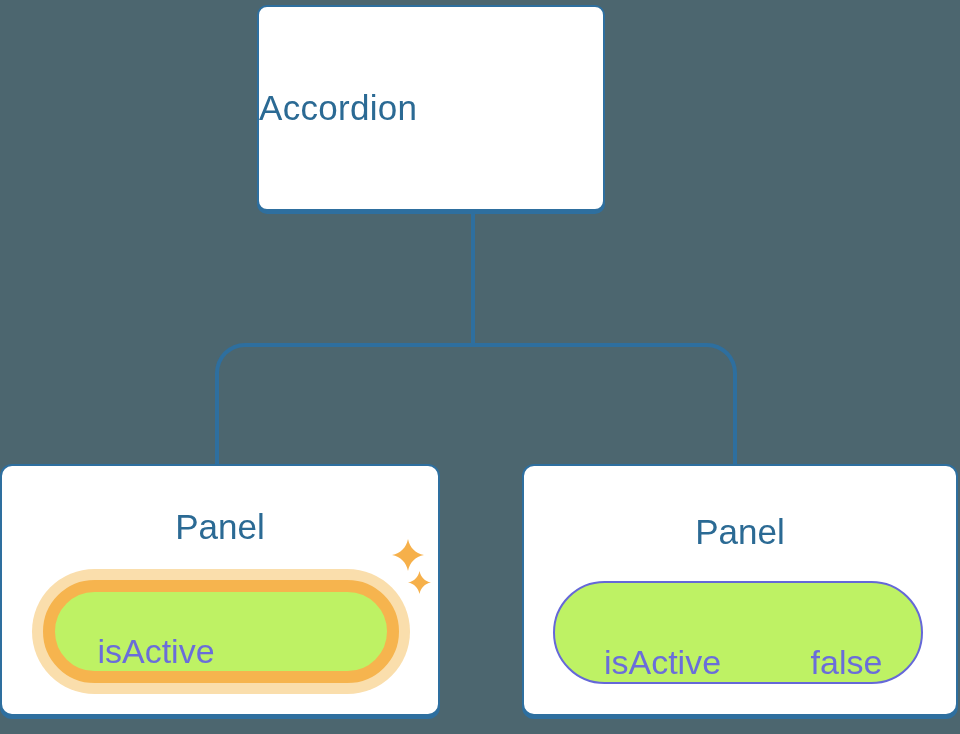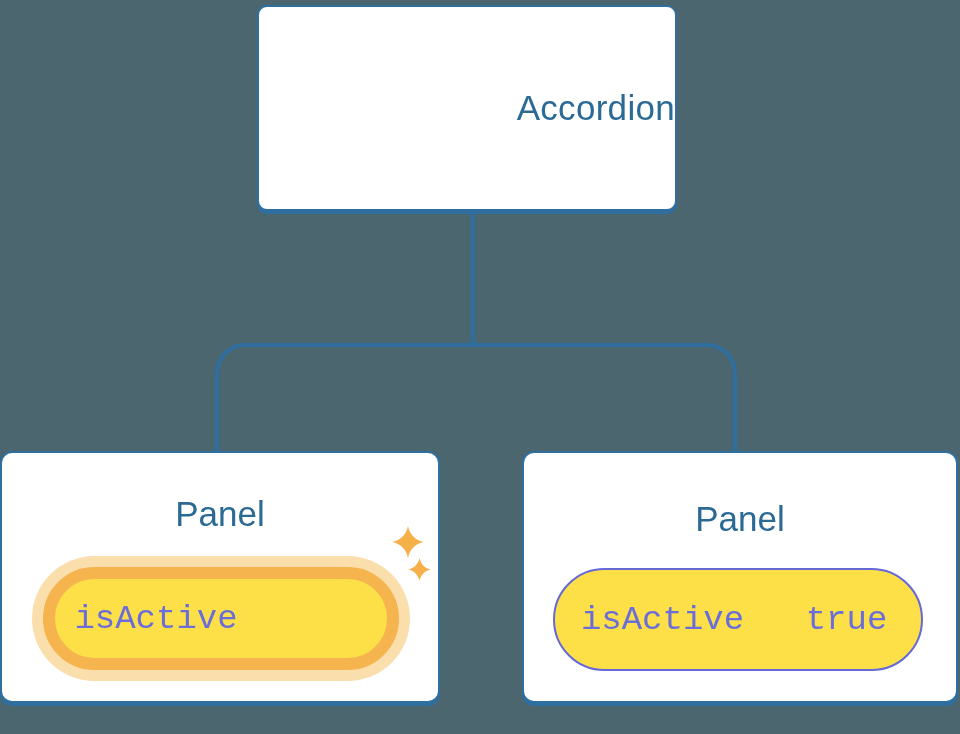--- a/index.html
+++ b/index.html
@@ -13,57 +13,57 @@
 
   
   .node {
     position: absolute; background: #ffffff;
     border: 2px solid var(--node-border, #2E6F9F);
     box-shadow: 0 3px 0 var(--node-border, #2E6F9F);
     box-sizing: border-box;
   }
 
   .accordion-node {
-    left: 257px; top: 5px; width: 420px; height: 206px;
+    left: 257px; top: 5px; width: 348px; height: 206px;
     border-radius: 10px;
-    display: flex; align-items: center; justify-content: flex-end; padding-left: 6px;
+    display: flex; align-items: center; justify-content: flex-start;
   }
   .node-title {
     font-size: 35px; font-weight: 500;
     color: var(--node-text, #2B6A94); letter-spacing: 0.3px;
   }
 
   
   .stem {
     position: absolute; left: 471px; top: 211px;
     width: 4px; height: 134px;
     background: var(--node-border, #2E6F9F);
   }
   .bracket {
     position: absolute; left: 215px; top: 343px;
     width: 522px; height: 129px; box-sizing: border-box;
     border: 4px solid var(--node-border, #2E6F9F);
     border-bottom: none;
     border-radius: 30px 30px 0 0;
   }
 
-  .panel { position: absolute; top: 451px; height: 252px; border-radius: 12px; }
+  .panel { position: absolute; top: 464px; height: 252px; border-radius: 12px; }
   .panel-left  { left: 0;     width: 440px; }
   .panel-right { left: 522px; width: 436px; }
   .panel-title {
     position: absolute; left: 0; right: 0; text-align: center;
     font-size: 35px; font-weight: 500; color: var(--node-text, #2B6A94);
   }
   .panel-left  .panel-title { top: 41px; }
   .panel-right .panel-title { top: 46px; }
 
   
   .pill {
-    position: absolute; background: #fde047; border-radius: 999px;
-    display: flex; align-items: center; box-sizing: border-box; font-family: Liberation Mono, monospace;
+    position: absolute; background: #bef264; border-radius: 999px;
+    display: flex; align-items: flex-end; box-sizing: border-box;
   }
   .pill-active {
     left: 41px; top: 114px; width: 356px; height: 103px;
     border: 12px solid var(--highlight-orange, #F6B44E);
     box-shadow: 0 0 0 11px var(--highlight-glow, #FADEAC);
   }
   .pill-inactive {
     left: 29px; top: 115px; width: 370px; height: 103px;
     border: 2px solid var(--state-border-inactive, #6568D8);
   }
@@ -117,17 +117,17 @@
       <div class="divider-v"></div>
     </div>
   </div>
 
   <div class="node panel panel-right">
     <div class="panel-title">Panel</div>
 
     <div class="pill pill-inactive">
       <div class="cell cell-name">isActive</div>
       <div class="divider-v"></div>
-      <div class="cell cell-value">true</div>
+      <div class="cell cell-value">false</div>
     </div>
   </div>
 
 </div>
 
 </body></html>

